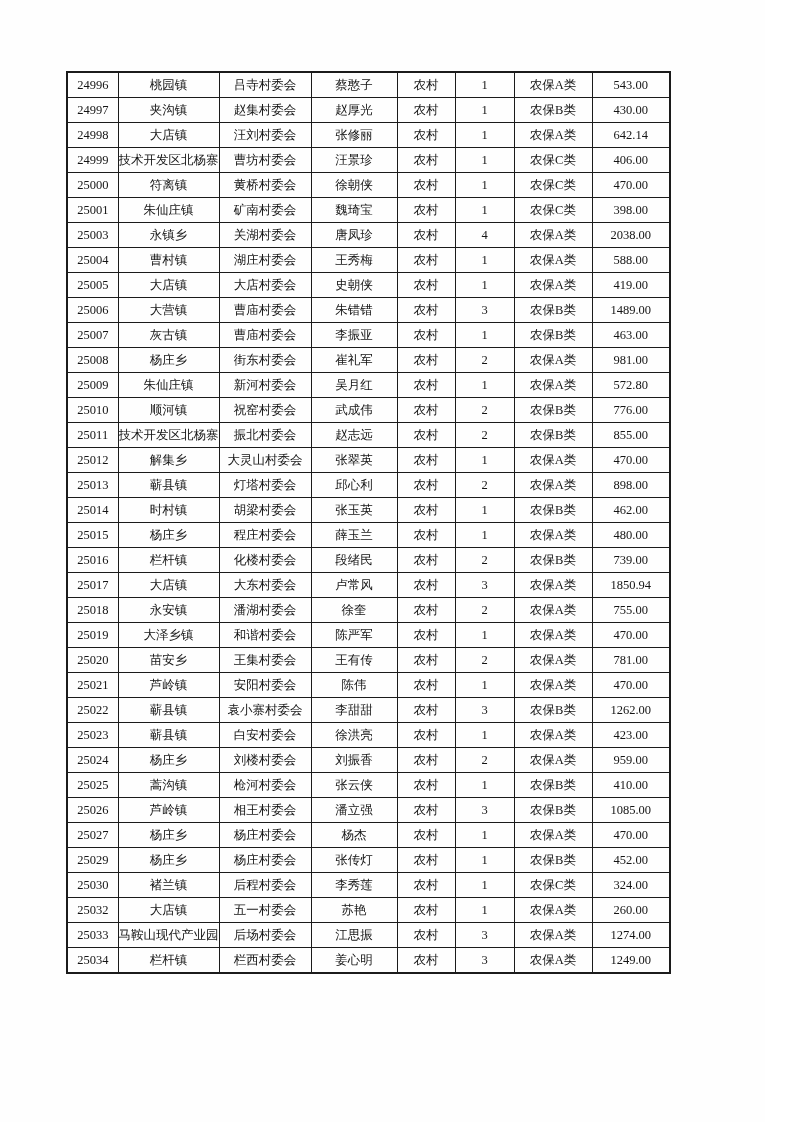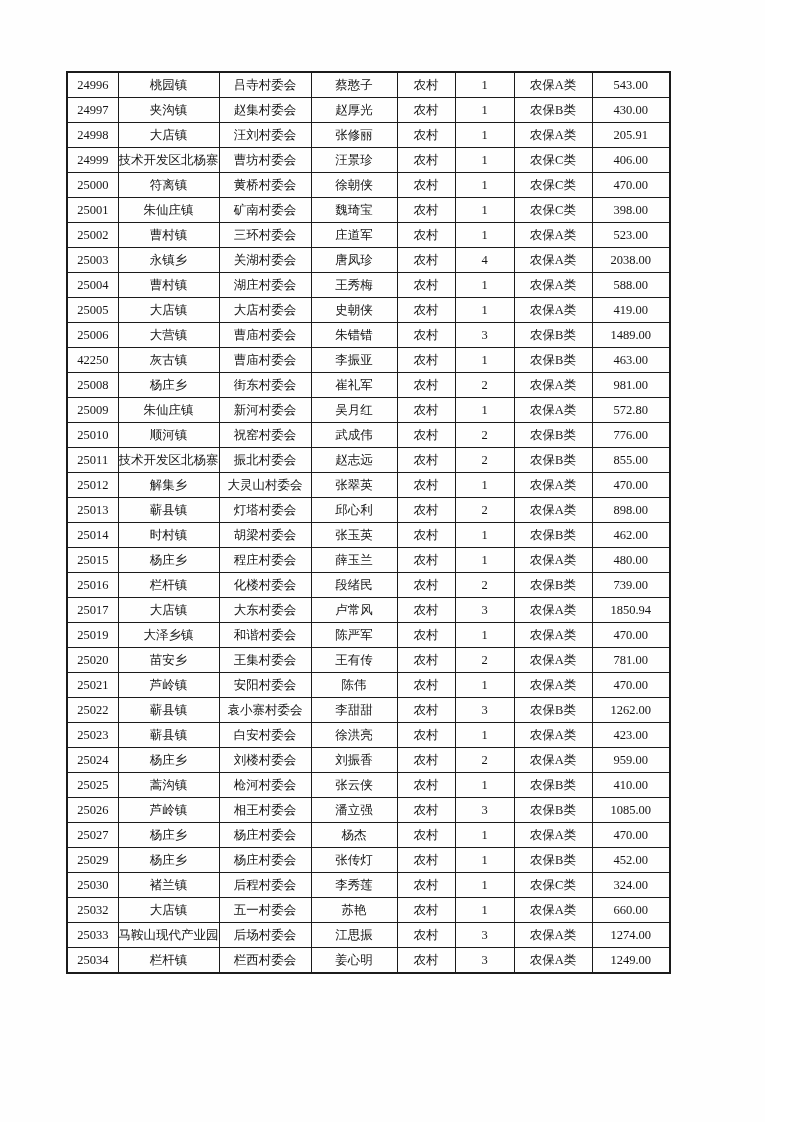--- a/index.html
+++ b/index.html
@@ -77,21 +77,21 @@
           <td>430.00</td>
         </tr>
         <tr>
           <td>24998</td>
           <td>大店镇</td>
           <td>汪刘村委会</td>
           <td>张修丽</td>
           <td>农村</td>
           <td>1</td>
           <td>农保A类</td>
-          <td>205.91</td>
+          <td>642.14</td>
         </tr>
         <tr>
           <td>24999</td>
           <td>技术开发区北杨寨</td>
           <td>曹坊村委会</td>
           <td>汪景珍</td>
           <td>农村</td>
           <td>1</td>
           <td>农保C类</td>
           <td>406.00</td>
@@ -110,30 +110,20 @@
           <td>25001</td>
           <td>朱仙庄镇</td>
           <td>矿南村委会</td>
           <td>魏琦宝</td>
           <td>农村</td>
           <td>1</td>
           <td>农保C类</td>
           <td>398.00</td>
         </tr>
         <tr>
-          <td>25002</td>
-          <td>曹村镇</td>
-          <td>三环村委会</td>
-          <td>庄道军</td>
-          <td>农村</td>
-          <td>1</td>
-          <td>农保A类</td>
-          <td>523.00</td>
-        </tr>
-        <tr>
           <td>25003</td>
           <td>永镇乡</td>
           <td>关湖村委会</td>
           <td>唐凤珍</td>
           <td>农村</td>
           <td>4</td>
           <td>农保A类</td>
           <td>2038.00</td>
         </tr>
         <tr>
@@ -160,21 +150,21 @@
           <td>25006</td>
           <td>大营镇</td>
           <td>曹庙村委会</td>
           <td>朱错错</td>
           <td>农村</td>
           <td>3</td>
           <td>农保B类</td>
           <td>1489.00</td>
         </tr>
         <tr>
-          <td>42250</td>
+          <td>25007</td>
           <td>灰古镇</td>
           <td>曹庙村委会</td>
           <td>李振亚</td>
           <td>农村</td>
           <td>1</td>
           <td>农保B类</td>
           <td>463.00</td>
         </tr>
         <tr>
           <td>25008</td>
@@ -270,20 +260,30 @@
           <td>25017</td>
           <td>大店镇</td>
           <td>大东村委会</td>
           <td>卢常风</td>
           <td>农村</td>
           <td>3</td>
           <td>农保A类</td>
           <td>1850.94</td>
         </tr>
         <tr>
+          <td>25018</td>
+          <td>永安镇</td>
+          <td>潘湖村委会</td>
+          <td>徐奎</td>
+          <td>农村</td>
+          <td>2</td>
+          <td>农保A类</td>
+          <td>755.00</td>
+        </tr>
+        <tr>
           <td>25019</td>
           <td>大泽乡镇</td>
           <td>和谐村委会</td>
           <td>陈严军</td>
           <td>农村</td>
           <td>1</td>
           <td>农保A类</td>
           <td>470.00</td>
         </tr>
         <tr>
@@ -387,21 +387,21 @@
           <td>324.00</td>
         </tr>
         <tr>
           <td>25032</td>
           <td>大店镇</td>
           <td>五一村委会</td>
           <td>苏艳</td>
           <td>农村</td>
           <td>1</td>
           <td>农保A类</td>
-          <td>660.00</td>
+          <td>260.00</td>
         </tr>
         <tr>
           <td>25033</td>
           <td>马鞍山现代产业园</td>
           <td>后场村委会</td>
           <td>江思振</td>
           <td>农村</td>
           <td>3</td>
           <td>农保A类</td>
           <td>1274.00</td>

